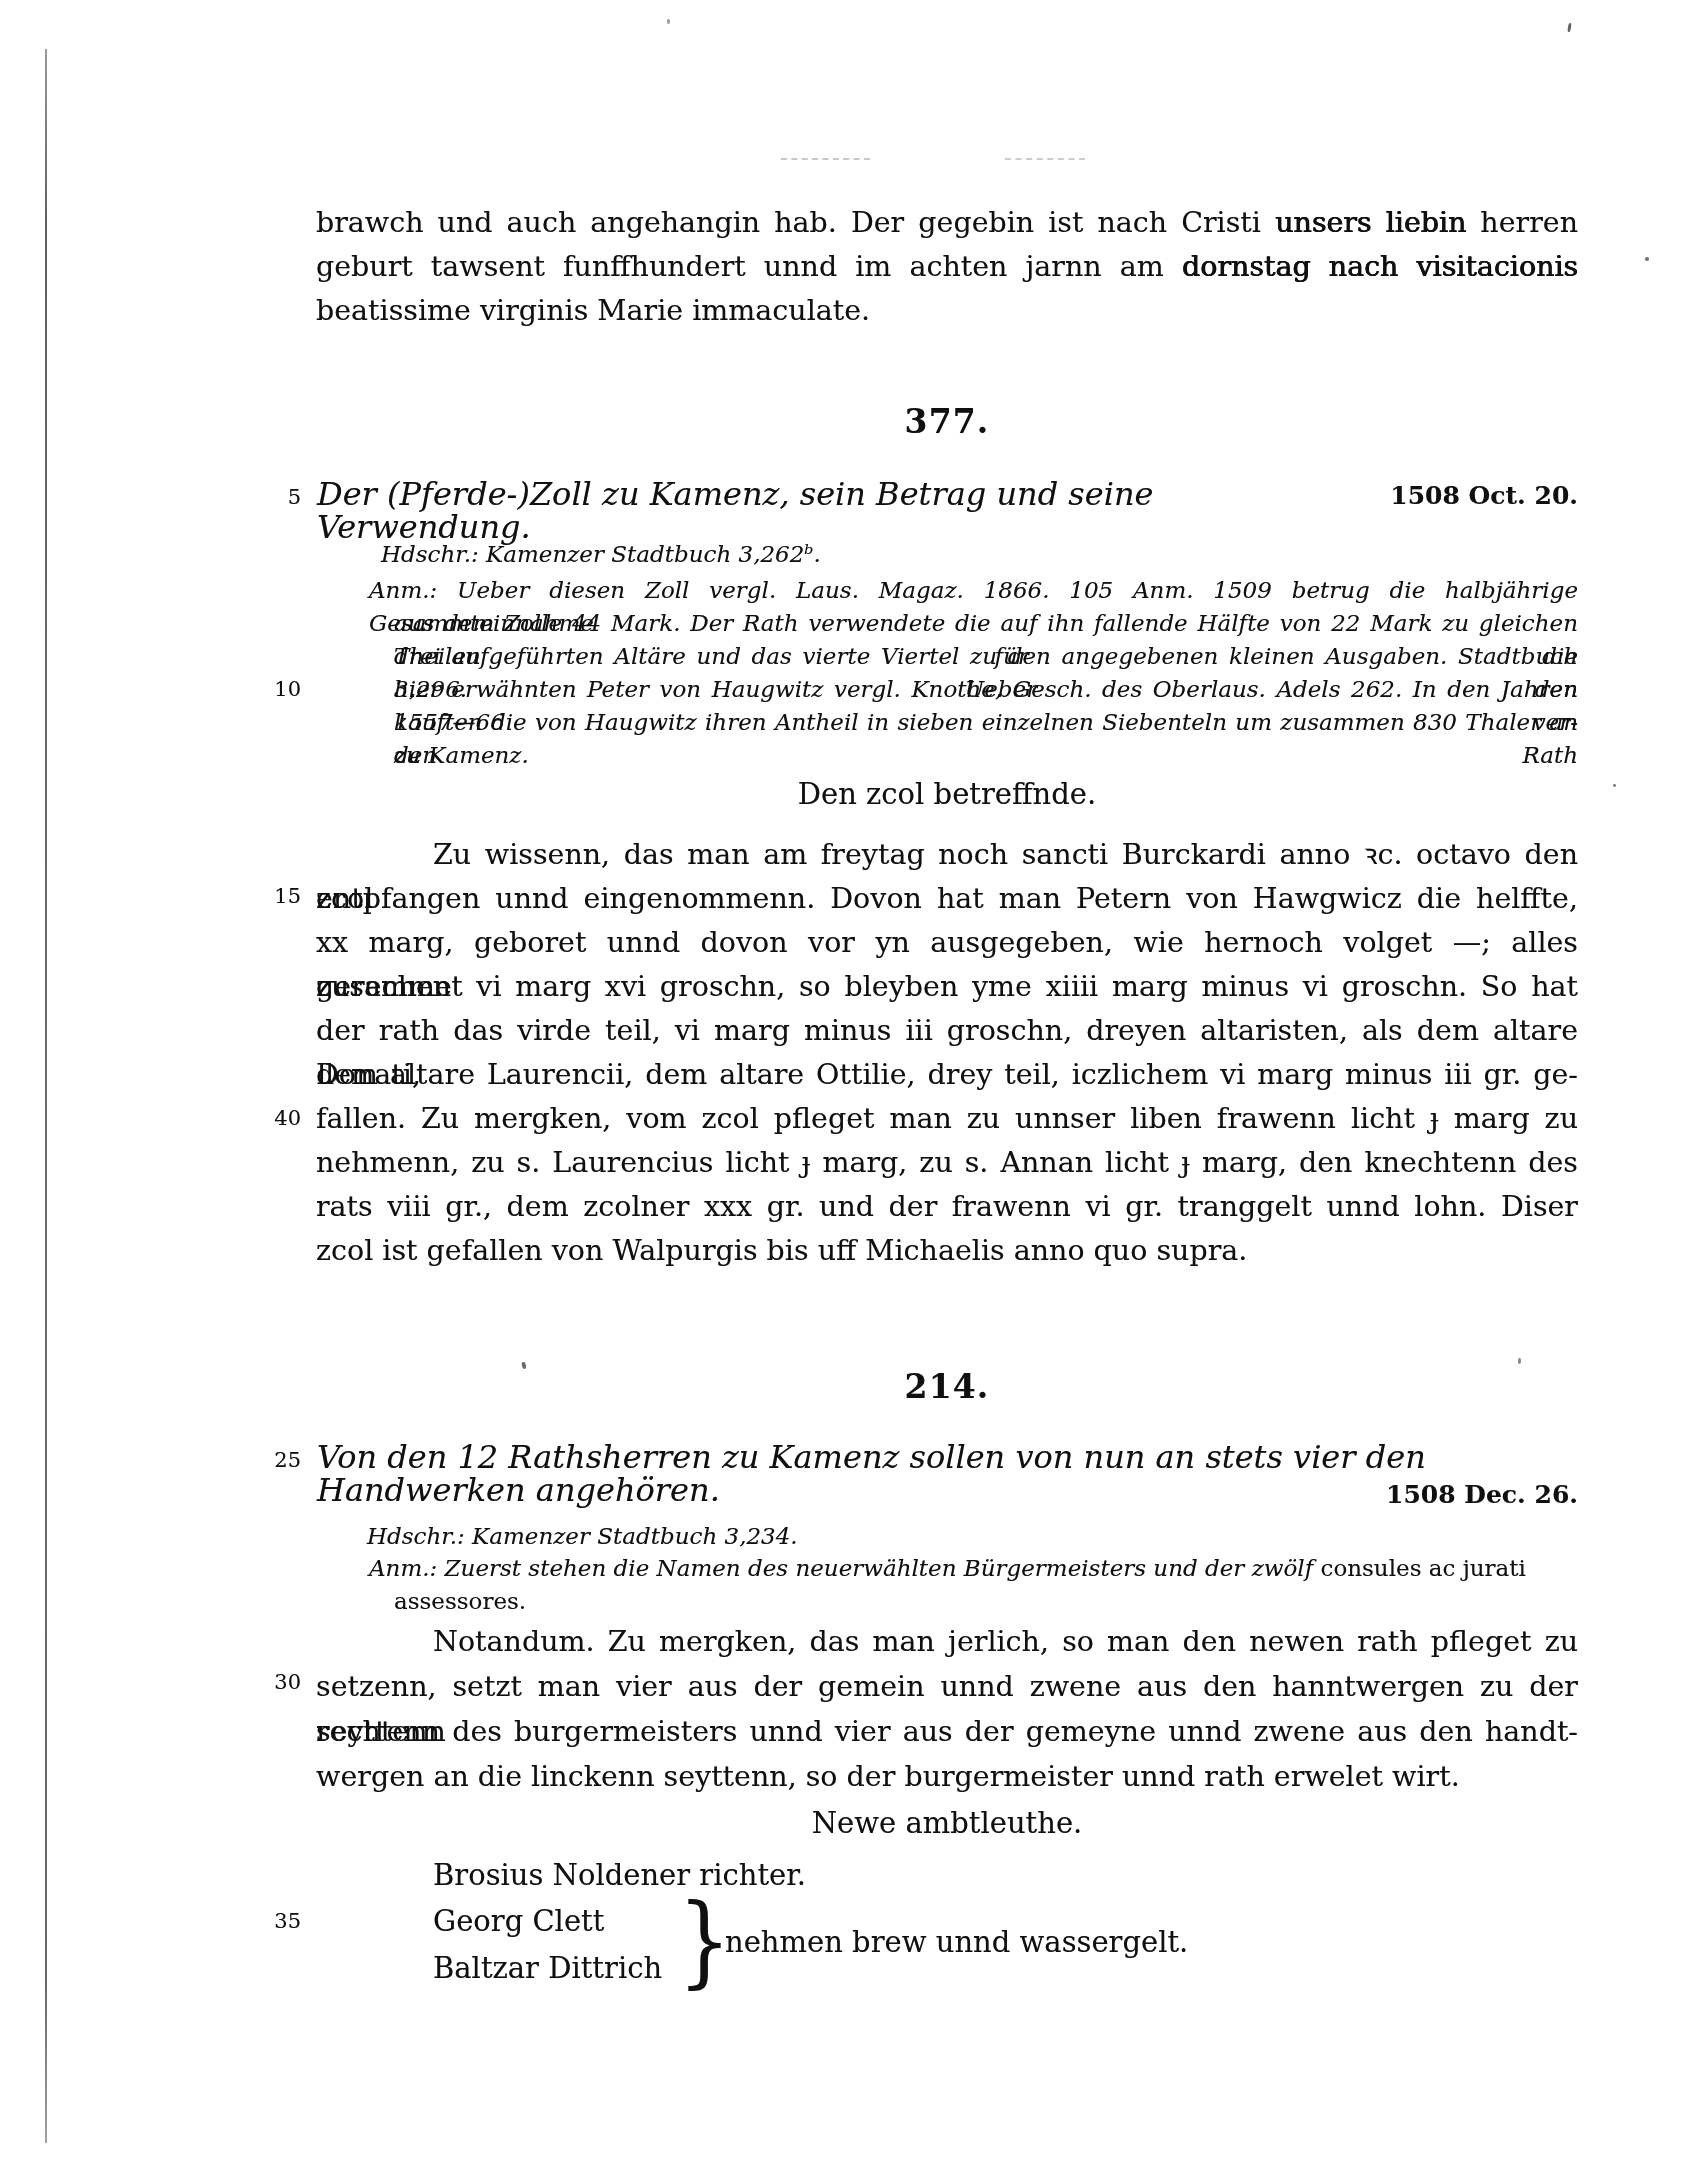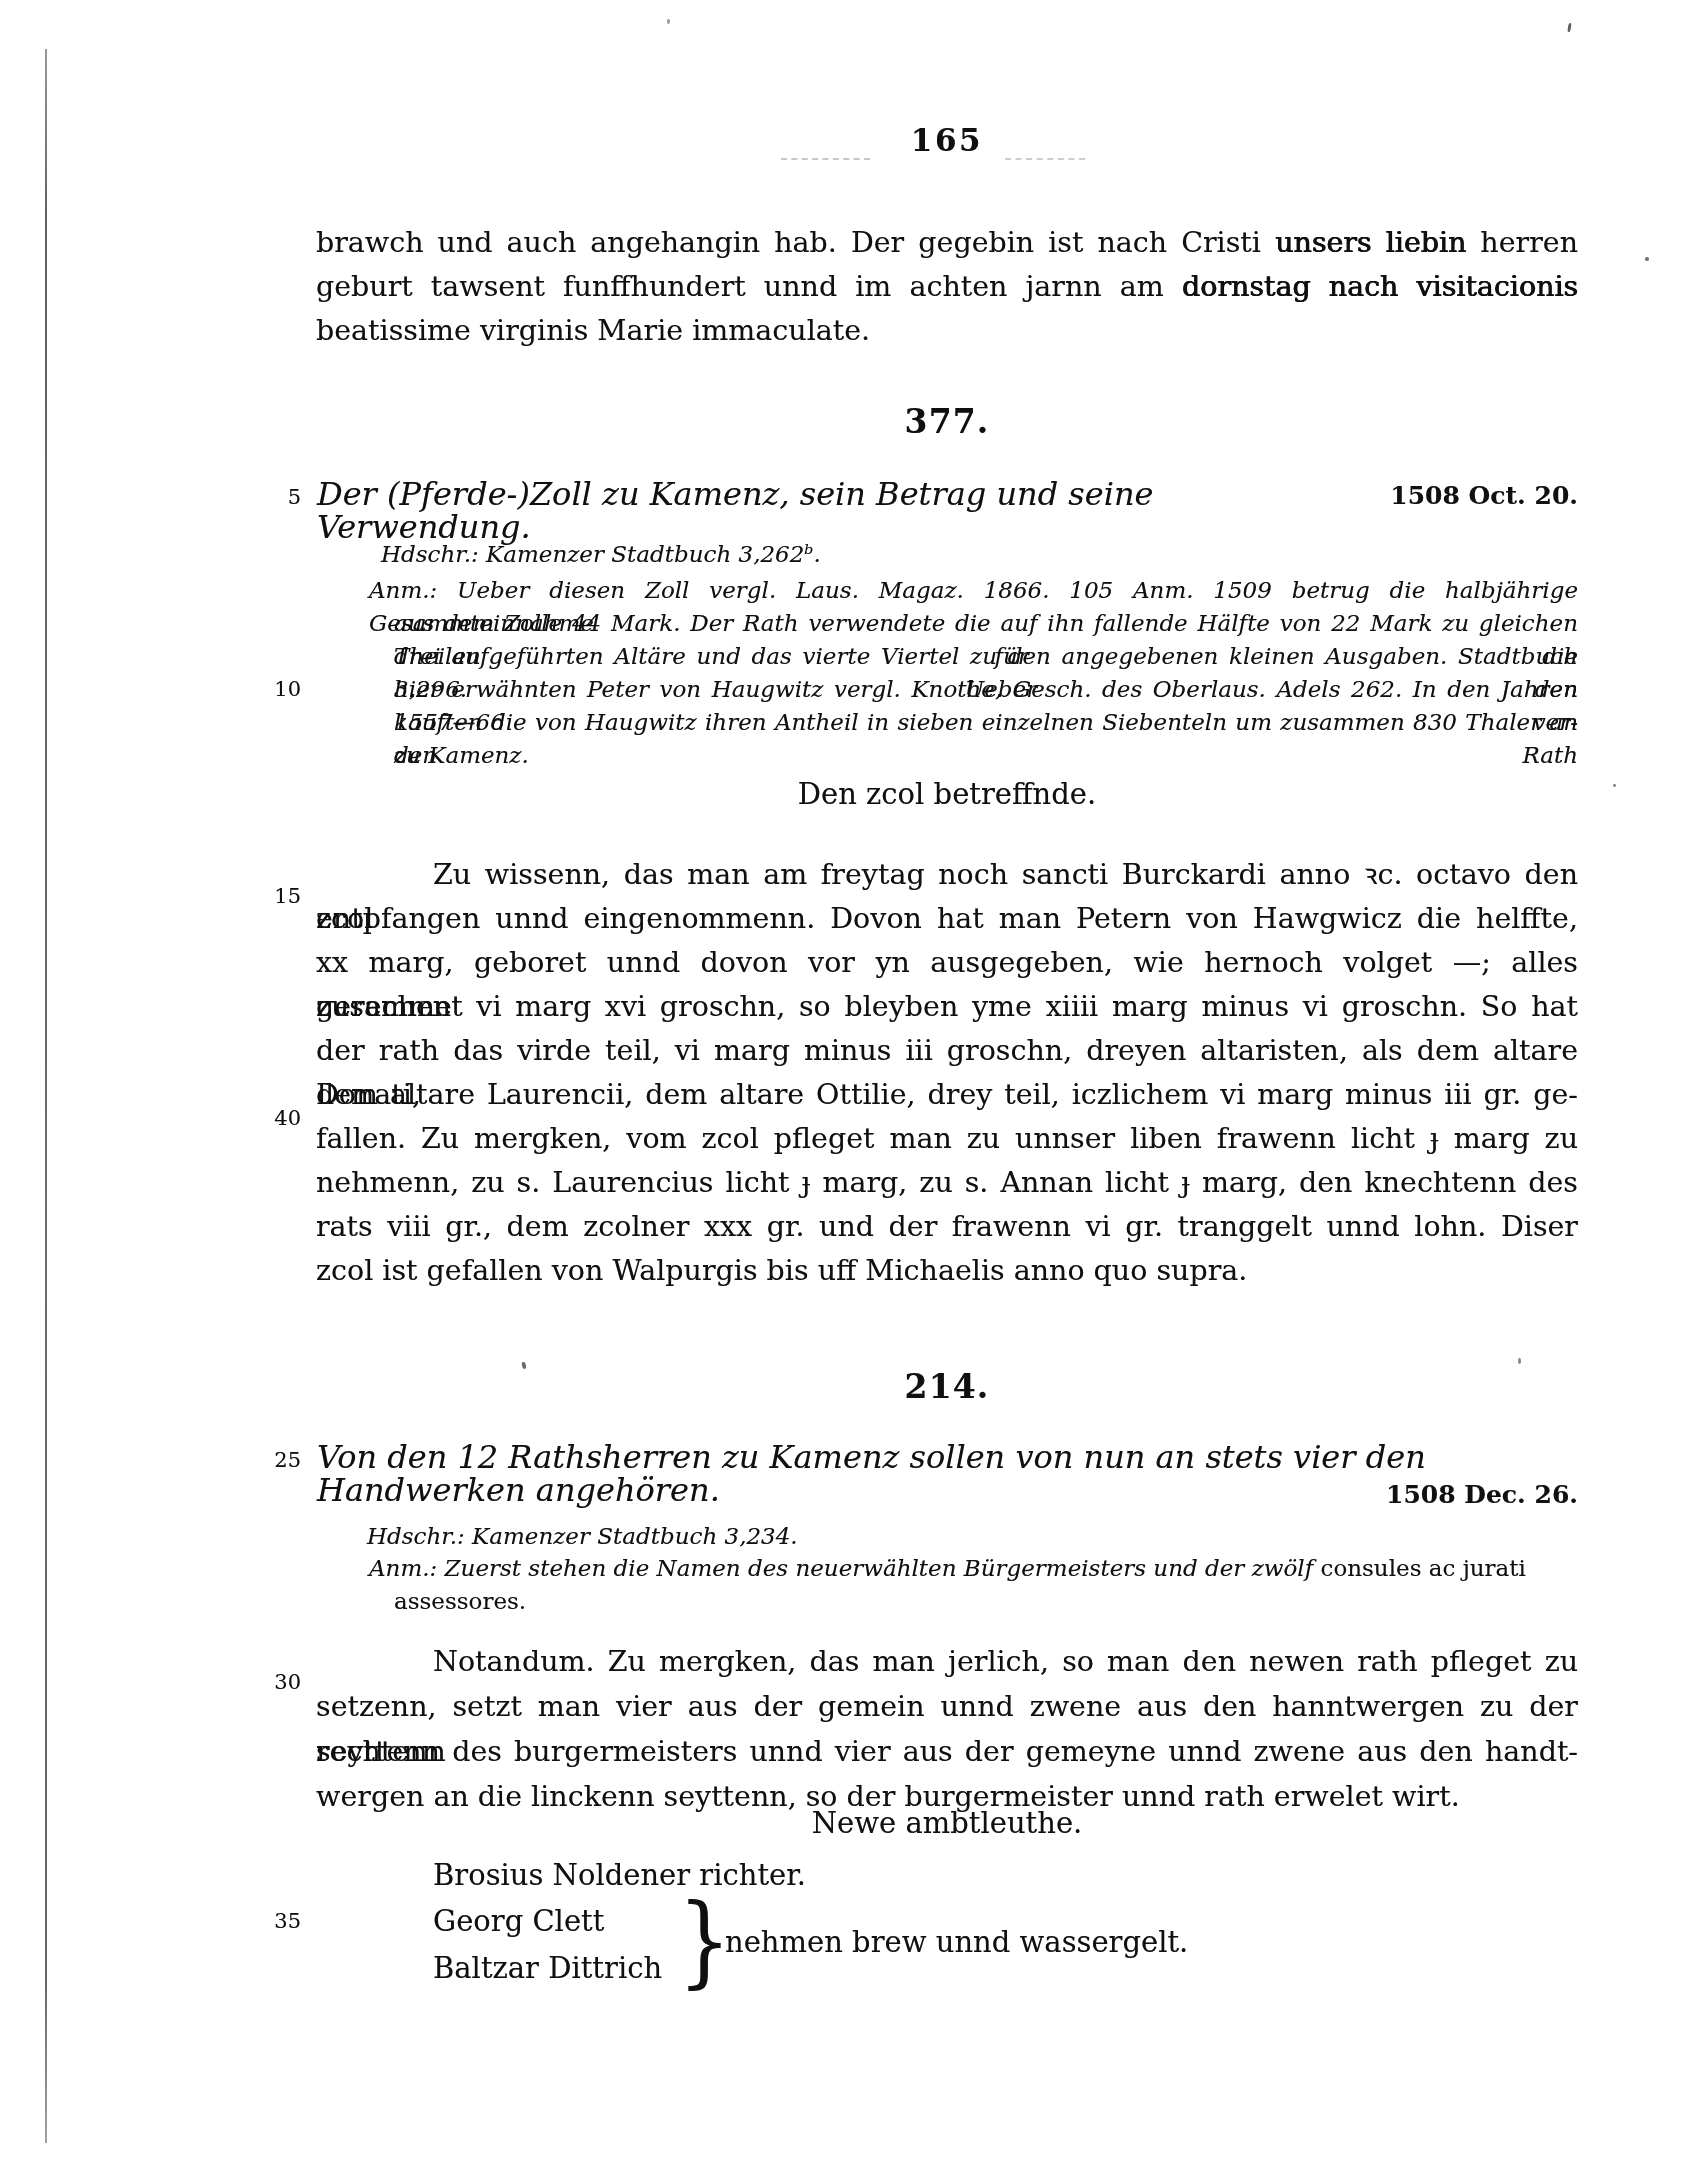--- a/index.html
+++ b/index.html
@@ -7,21 +7,21 @@
     position: relative;
     width: 1696px;
     height: 2183px;
     background: #ffffff;
     font-family: "DejaVu Serif", "Liberation Serif", serif;
     color: #101010;
     overflow: hidden;
     text-shadow: 0 0 0.3px rgba(0,0,0,0.35);
   }
   .abs { position: absolute; }
-  .col { left: 316px; width: 1262px; margin-top: 20px; }
+  .col { left: 316px; width: 1262px; }
   .col-center { left: 316px; width: 1262px; text-align: center; }
 
   .pageno { top: 122px; font-size: 31px; font-weight: 700; letter-spacing: 2.6px; }
 
   .ln { font-size: 28.5px; line-height: 44px; height: 44px; }
   .jl { text-align: justify; text-align-last: justify; }
   .ll { text-align: left; text-align-last: left; }
   .ind { text-indent: 117px; }
   .smudge { text-shadow: 0.7px 0 0 currentColor, 0 0.4px 0 currentColor; }
 
@@ -72,21 +72,20 @@
   <div class="abs edge-line"></div>
   <div class="abs dashL"></div>
   <div class="abs dashR"></div>
   <div class="abs speck sp1"></div>
   <div class="abs speck sp2"></div>
   <div class="abs speck sp3"></div>
   <div class="abs speck sp4"></div>
   <div class="abs speck sp5"></div>
   <div class="abs speck sp6"></div>
 
-  <div class="abs col-center pageno">165</div>
 
   <div class="abs col" style="top:201px">
     <div class="ln jl"><span>brawch und auch angehangin hab.  Der gegebin ist nach Cristi </span><span class="smudge">unsers liebin</span><span> herren</span></div>
     <div class="ln jl"><span>geburt tawsent funffhundert unnd im achten jarnn am </span><span class="smudge">dornstag nach visitacionis</span></div>
     <div class="ln ll">beatissime virginis Marie immaculate.</div>
   </div>
 
   <div class="abs col-center h-entry" style="top:402px">377.</div>
 
   <div class="abs marginno" style="top:485px">5</div>

